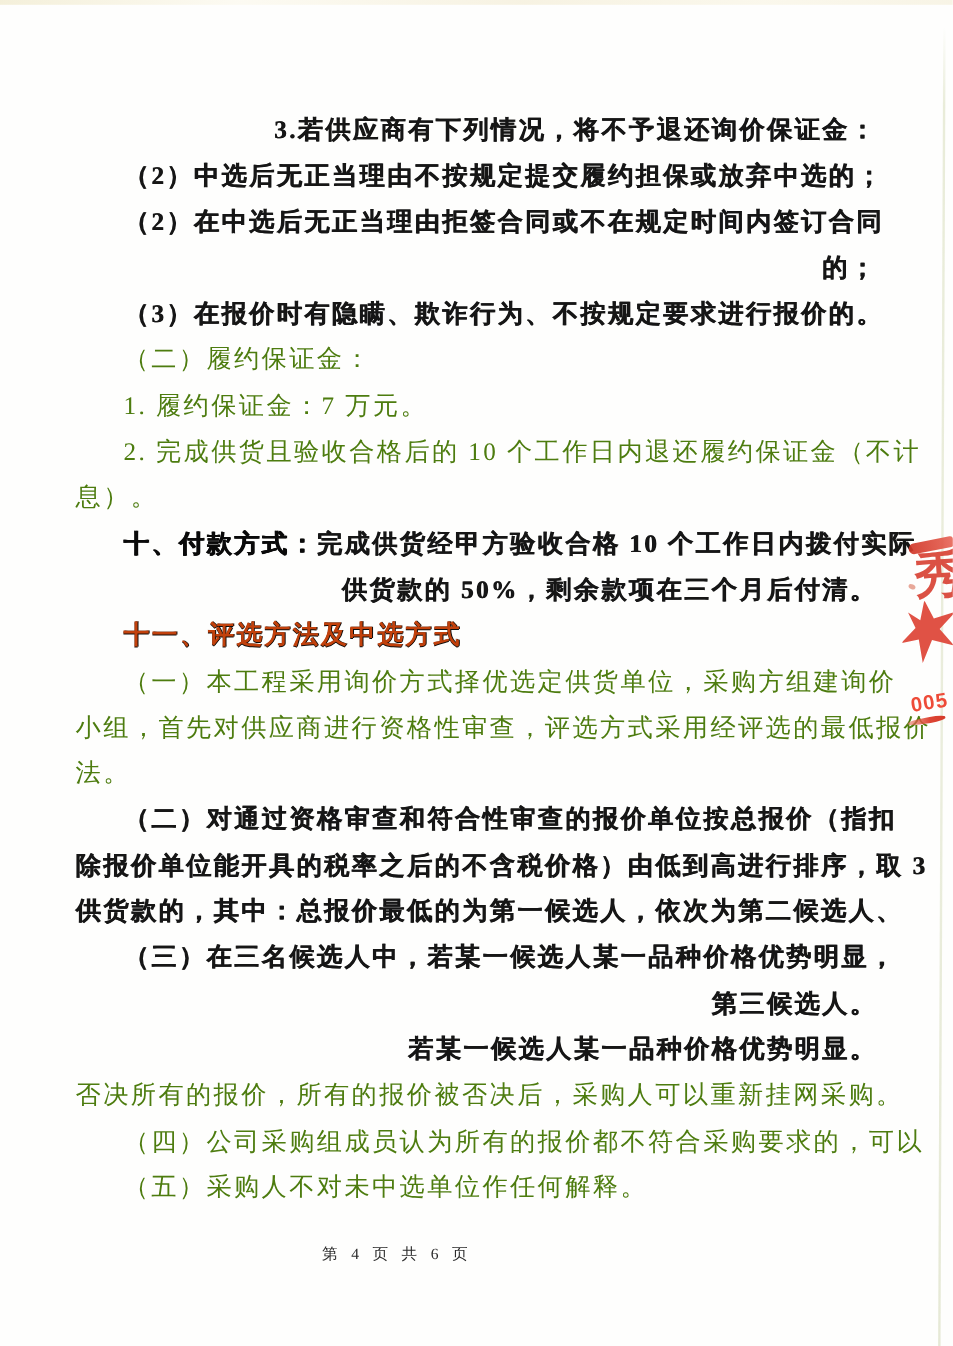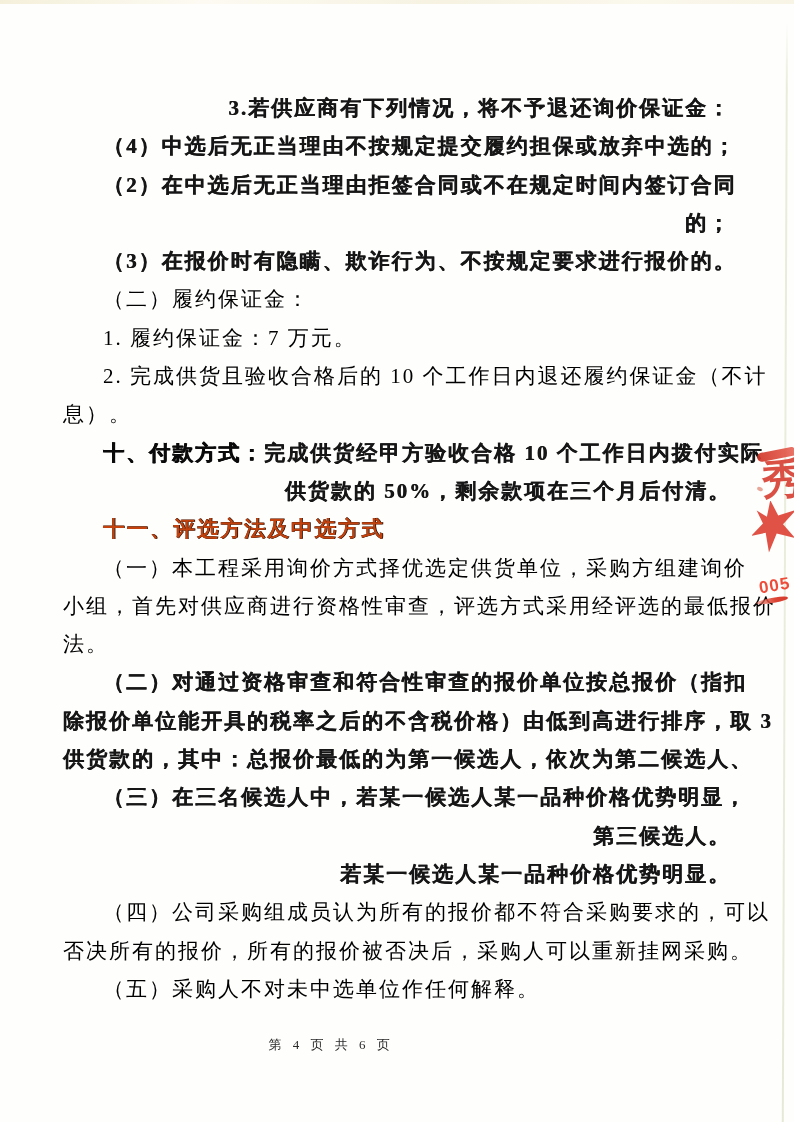--- a/index.html
+++ b/index.html
@@ -21,21 +21,21 @@
     background: linear-gradient(to bottom, rgba(230,233,214,0), #e9ecd9 6%, #eaeddc 60%, #e6e9d6);
     transform: rotate(0.22deg); transform-origin: top center;
   }
   .doc-body {
     position: absolute; left: 63px; top: 89px; width: 668px;
   }
   .line {
     height: 38.3px; line-height: 38.3px;
     font-size: 21px; letter-spacing: 2px;
     white-space: nowrap;
-    color: #000000;
+    color: #4d7c0f;
   }
   .line.indent { padding-left: 40px; }
   .line.bold {
     font-weight: bold;
     color: #161616;
     text-shadow: 0.5px 0 0 #161616;
     text-align: right;
   }
   .line.heading {
     font-weight: 900;
@@ -97,42 +97,42 @@
   }
 </style>
 </head>
 <body>
 
 <div class="scan-top-band"></div>
 <div class="scan-edge-line"></div>
 
 <div class="doc-body">
     <div class="line indent bold">3.若供应商有下列情况，将不予退还询价保证金：</div>
-    <div class="line indent bold">（4）中选后无正当理由不按规定提交履约担保或放弃中选的；</div>
+    <div class="line indent bold">（2）中选后无正当理由不按规定提交履约担保或放弃中选的；</div>
     <div class="line indent bold">（2）在中选后无正当理由拒签合同或不在规定时间内签订合同</div>
     <div class="line bold">的；</div>
     <div class="line indent bold">（3）在报价时有隐瞒、欺诈行为、不按规定要求进行报价的。</div>
     <div class="line indent">（二）履约保证金：</div>
     <div class="line indent">1. 履约保证金：7 万元。</div>
     <div class="line indent">2. 完成供货且验收合格后的 10 个工作日内退还履约保证金（不计</div>
     <div class="line">息）。</div>
     <div class="line indent bold"><span class="heading-label">十、付款方式：</span>完成供货经甲方验收合格 10 个工作日内拨付实际</div>
     <div class="line bold">供货款的 50%，剩余款项在三个月后付清。</div>
     <div class="line indent heading">十一、评选方法及中选方式</div>
     <div class="line indent">（一）本工程采用询价方式择优选定供货单位，采购方组建询价</div>
     <div class="line">小组，首先对供应商进行资格性审查，评选方式采用经评选的最低报价</div>
     <div class="line">法。</div>
     <div class="line indent bold">（二）对通过资格审查和符合性审查的报价单位按总报价（指扣</div>
     <div class="line bold">除报价单位能开具的税率之后的不含税价格）由低到高进行排序，取 3</div>
     <div class="line bold">供货款的，其中：总报价最低的为第一候选人，依次为第二候选人、</div>
     <div class="line indent bold">（三）在三名候选人中，若某一候选人某一品种价格优势明显，</div>
     <div class="line bold">第三候选人。</div>
     <div class="line bold">若某一候选人某一品种价格优势明显。</div>
+    <div class="line">否决所有的报价，所有的报价被否决后，采购人可以重新挂网采购。</div>
     <div class="line indent">（四）公司采购组成员认为所有的报价都不符合采购要求的，可以</div>
-    <div class="line">否决所有的报价，所有的报价被否决后，采购人可以重新挂网采购。</div>
     <div class="line indent">（五）采购人不对未中选单位作任何解释。</div>
   </div>
 
 <div>
   <div class="seal-stroke"></div>
   <div class="seal-char">秀</div>
   <div class="seal-char-dot"></div>
   <svg class="seal-star" width="44" height="60" viewBox="0 0 44 60">
     <polygon points="14,0 24,14 41,6 30,22 44,34 25,32 20,52 14,33 0,38 10,24 2,12 13,17" fill="#dd4335" opacity="0.92" transform="rotate(8 22 30)"></polygon>
   </svg>

